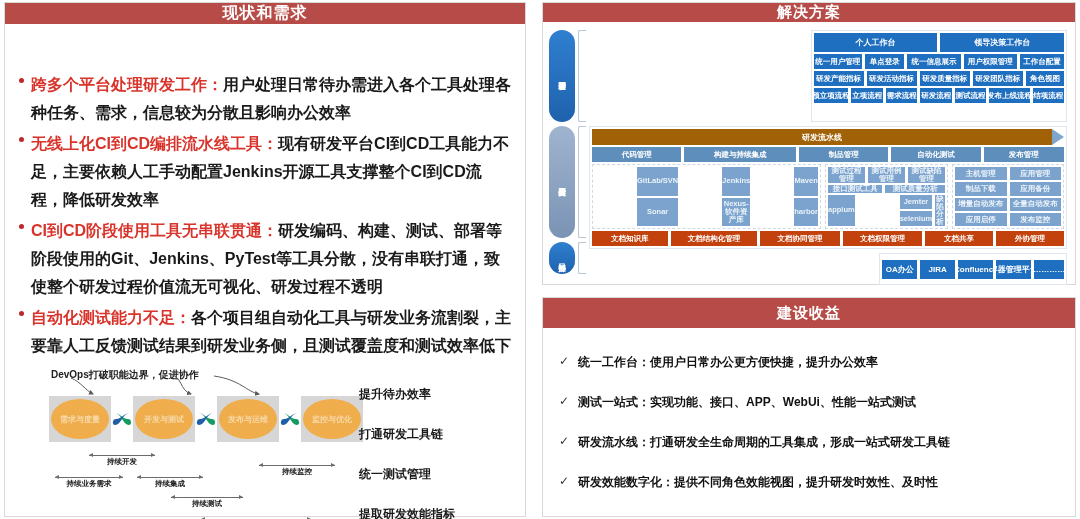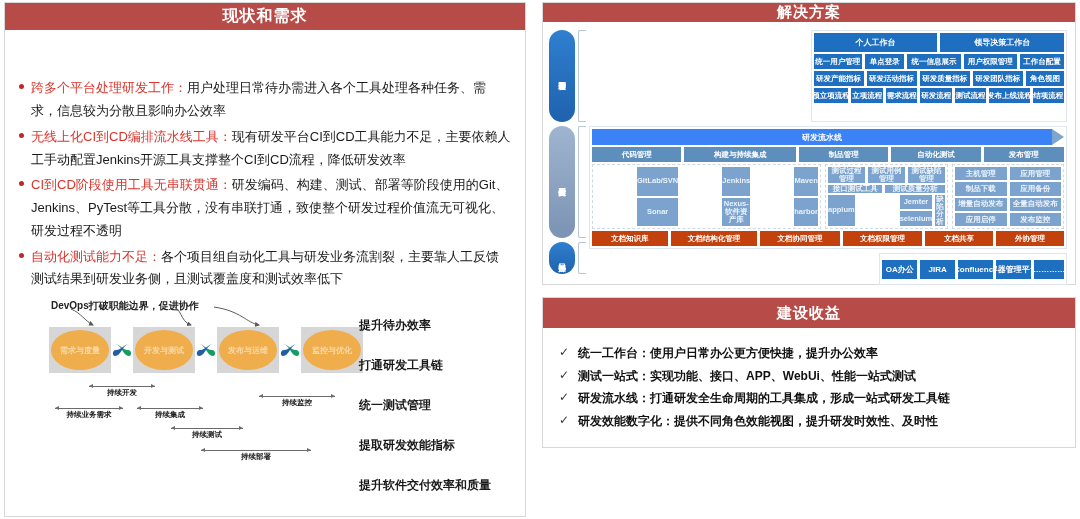--- a/index.html
+++ b/index.html
@@ -18,21 +18,21 @@
     font-weight: bold; letter-spacing: 1px;
     display: flex; align-items: center; justify-content: center;
   }
 
   
   .left { width: 524px; height: 515px; gap: 37px; }
   .left .card-header { height: 30px; font-size: 16px; }
   .left-body { flex: 1; padding: 10px 14px 4px 14px; display: flex; flex-direction: column; }
 
   .bullet-list { display: flex; flex-direction: column; gap: 3px; }
-  .bullet { position: relative; padding-left: 12px; font-size: 13px; line-height: 1.75; color: #1a1a1a; font-weight: normal; }
+  .bullet { position: relative; padding-left: 12px; font-size: 16px; line-height: 1.75; color: #1a1a1a; font-weight: bold; }
   .bullet::before {
     content: ""; position: absolute; left: 0; top: 7px;
     width: 5px; height: 5px; border-radius: 50%; background: #c0272d;
   }
   .bullet .kw { color: #d9342b; }
 
   
   .devops { position: relative; margin-top: 6px; height: 215px; }
   .devops-note { position: absolute; left: 32px; top: 2px; font-size: 10px; font-weight: bold; color: #222; }
   .devops-svg { position: absolute; left: 0; top: 0; }
@@ -63,21 +63,21 @@
   .pipeline-box {
     position: absolute; left: 42px; top: 178px; width: 260px; height: 30px;
     border: 1.5px solid #e0a9a4; display: flex; align-items: center; justify-content: center;
     font-size: 13px; font-weight: bold; color: #111;
   }
 
   .outcomes { position: absolute; left: 340px; top: 20px; display: flex; flex-direction: column; gap: 23px; }
   .outcome { font-size: 12px; font-weight: bold; color: #1a1a1a; white-space: nowrap; }
 
   
-  .right { width: 536px; height: 446px; display: flex; flex-direction: column; gap: 12px; }
+  .right { width: 536px; height: 515px; display: flex; flex-direction: column; gap: 12px; }
 
   .sol { height: 283px; }
   .sol .card-header { height: 30px; font-size: 15px; }
   .sol-body { flex: 1; display: flex; padding: 6px 8px 6px 6px; gap: 3px; }
 
   .rail { width: 26px; display: flex; flex-direction: column; gap: 4px; padding-top: 2px; }
   .rail-pill {
     border-radius: 13px; color: #fff; font-size: 7.5px; font-weight: bold;
     writing-mode: vertical-rl; text-orientation: upright;
     display: flex; align-items: center; justify-content: center;
@@ -103,21 +103,21 @@
   .blue {
     background: #1f6fc0; color: #fff; font-size: 7.5px; font-weight: bold;
     display: flex; align-items: center; justify-content: center;
     height: 15px; white-space: nowrap; overflow: hidden;
   }
   .blue.tall { height: 19px; font-size: 8px; }
   .blue.lt { background: #c2410c; }
   .blue.mid { background: #5e8ebc; }
 
   .arrowbar {
-    position: relative; height: 16px; background: #3b82f6; color: #fff;
+    position: relative; height: 16px; background: #a16207; color: #fff;
     display: flex; align-items: center; justify-content: center;
     font-size: 8px; font-weight: bold; margin-right: 12px;
   }
   .arrowbar::after {
     content: ""; position: absolute; right: -12px; top: 0;
     border-top: 8px solid transparent; border-bottom: 8px solid transparent;
     border-left: 12px solid #7ea6cd;
   }
 
   .toolwrap { display: flex; gap: 4px; flex: 1; }

